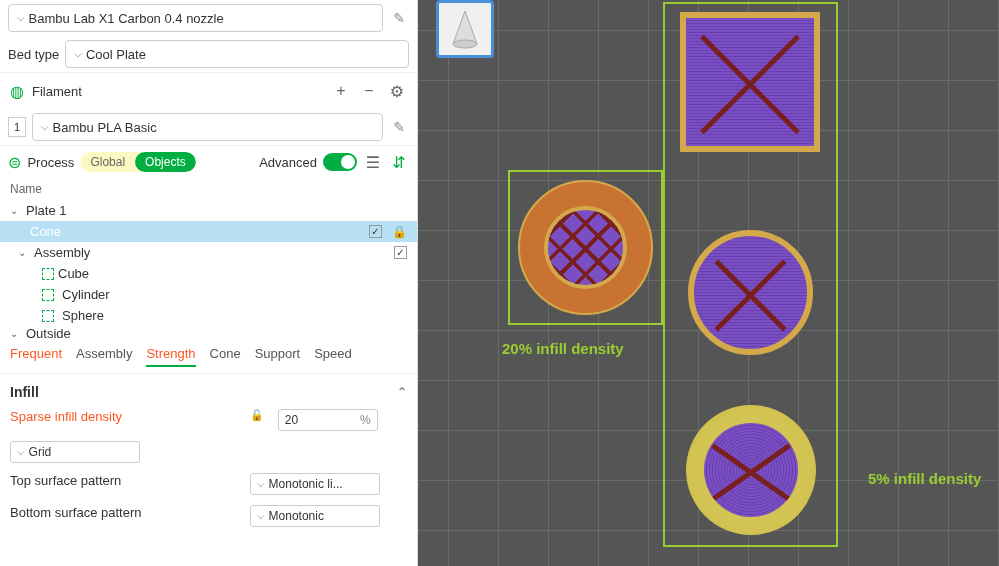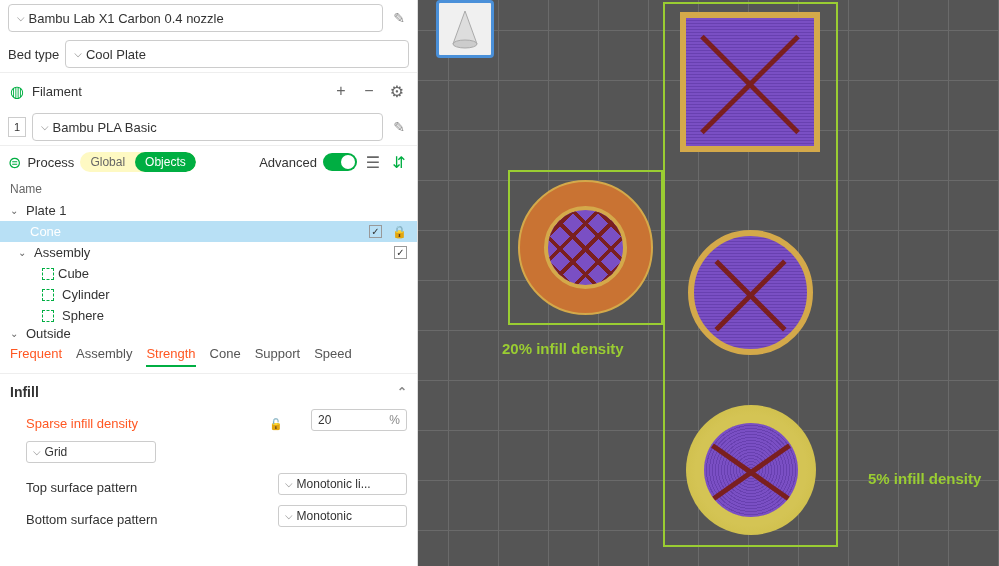--- a/index.html
+++ b/index.html
@@ -32,21 +32,21 @@
 .tree-spacer { flex: 1; }
 .checkbox { width: 13px; height: 13px; border: 1px solid #999; display: flex; align-items: center; justify-content: center; font-size: 10px; color: #333; }
 .lock-icon { color: #ff8c00; font-size: 12px; margin-left: 6px; }
 .tabs { display: flex; gap: 14px; padding: 8px 10px 6px; border-bottom: 1px solid #eee; font-size: 13px; }
 .tab { color: #555; cursor: pointer; }
 .tab.active { color: #ff5722; border-bottom: 2px solid #00ae42; padding-bottom: 4px; font-weight: 500; }
 .tab.sub { color: #ff5722; }
 .settings { padding: 6px 10px; }
 .settings-title { font-weight: 600; font-size: 14px; padding: 4px 0; display: flex; align-items: center; }
 .settings-title .col { margin-left: auto; font-size: 12px; color: #888; }
-.setting-row { display: flex; align-items: flex-end; padding: 5px 0; gap: 24px; margin-left: 16px; }
+.setting-row { display: flex; align-items: flex-start; padding: 5px 0; gap: 10px; }
 .setting-label { width: 230px; font-size: 13px; }
 .setting-label.mod { color: #ff5722; }
 .lock-sm { color: #ff8c00; font-size: 11px; margin-right: 4px; }
 .setting-input { border: 1px solid #ccc; border-radius: 3px; padding: 3px 6px; width: 100px; font-size: 12px; display: flex; align-items: center; gap: 4px; }
 .setting-select { border: 1px solid #ccc; border-radius: 3px; padding: 3px 6px; width: 130px; font-size: 12px; display: flex; align-items: center; gap: 4px; white-space: nowrap; overflow: hidden; }
 .viewport { flex: 1; height: 566px; background: #555; position: relative; overflow: hidden; }
 .grid { position: absolute; inset: 0; background-image: linear-gradient(#6a6a6a 1px, transparent 1px), linear-gradient(90deg, #6a6a6a 1px, transparent 1px); background-size: 50px 50px; background-position: -20px -20px; }
 .thumb { position: absolute; left: 18px; top: 0; width: 58px; height: 58px; background: #f0f0f0; border: 3px solid #4a90d9; border-radius: 4px; display: flex; align-items: center; justify-content: center; }
 .thumb svg { width: 30px; height: 40px; }
 .selbox { position: absolute; border: 2px solid #9acd32; }

